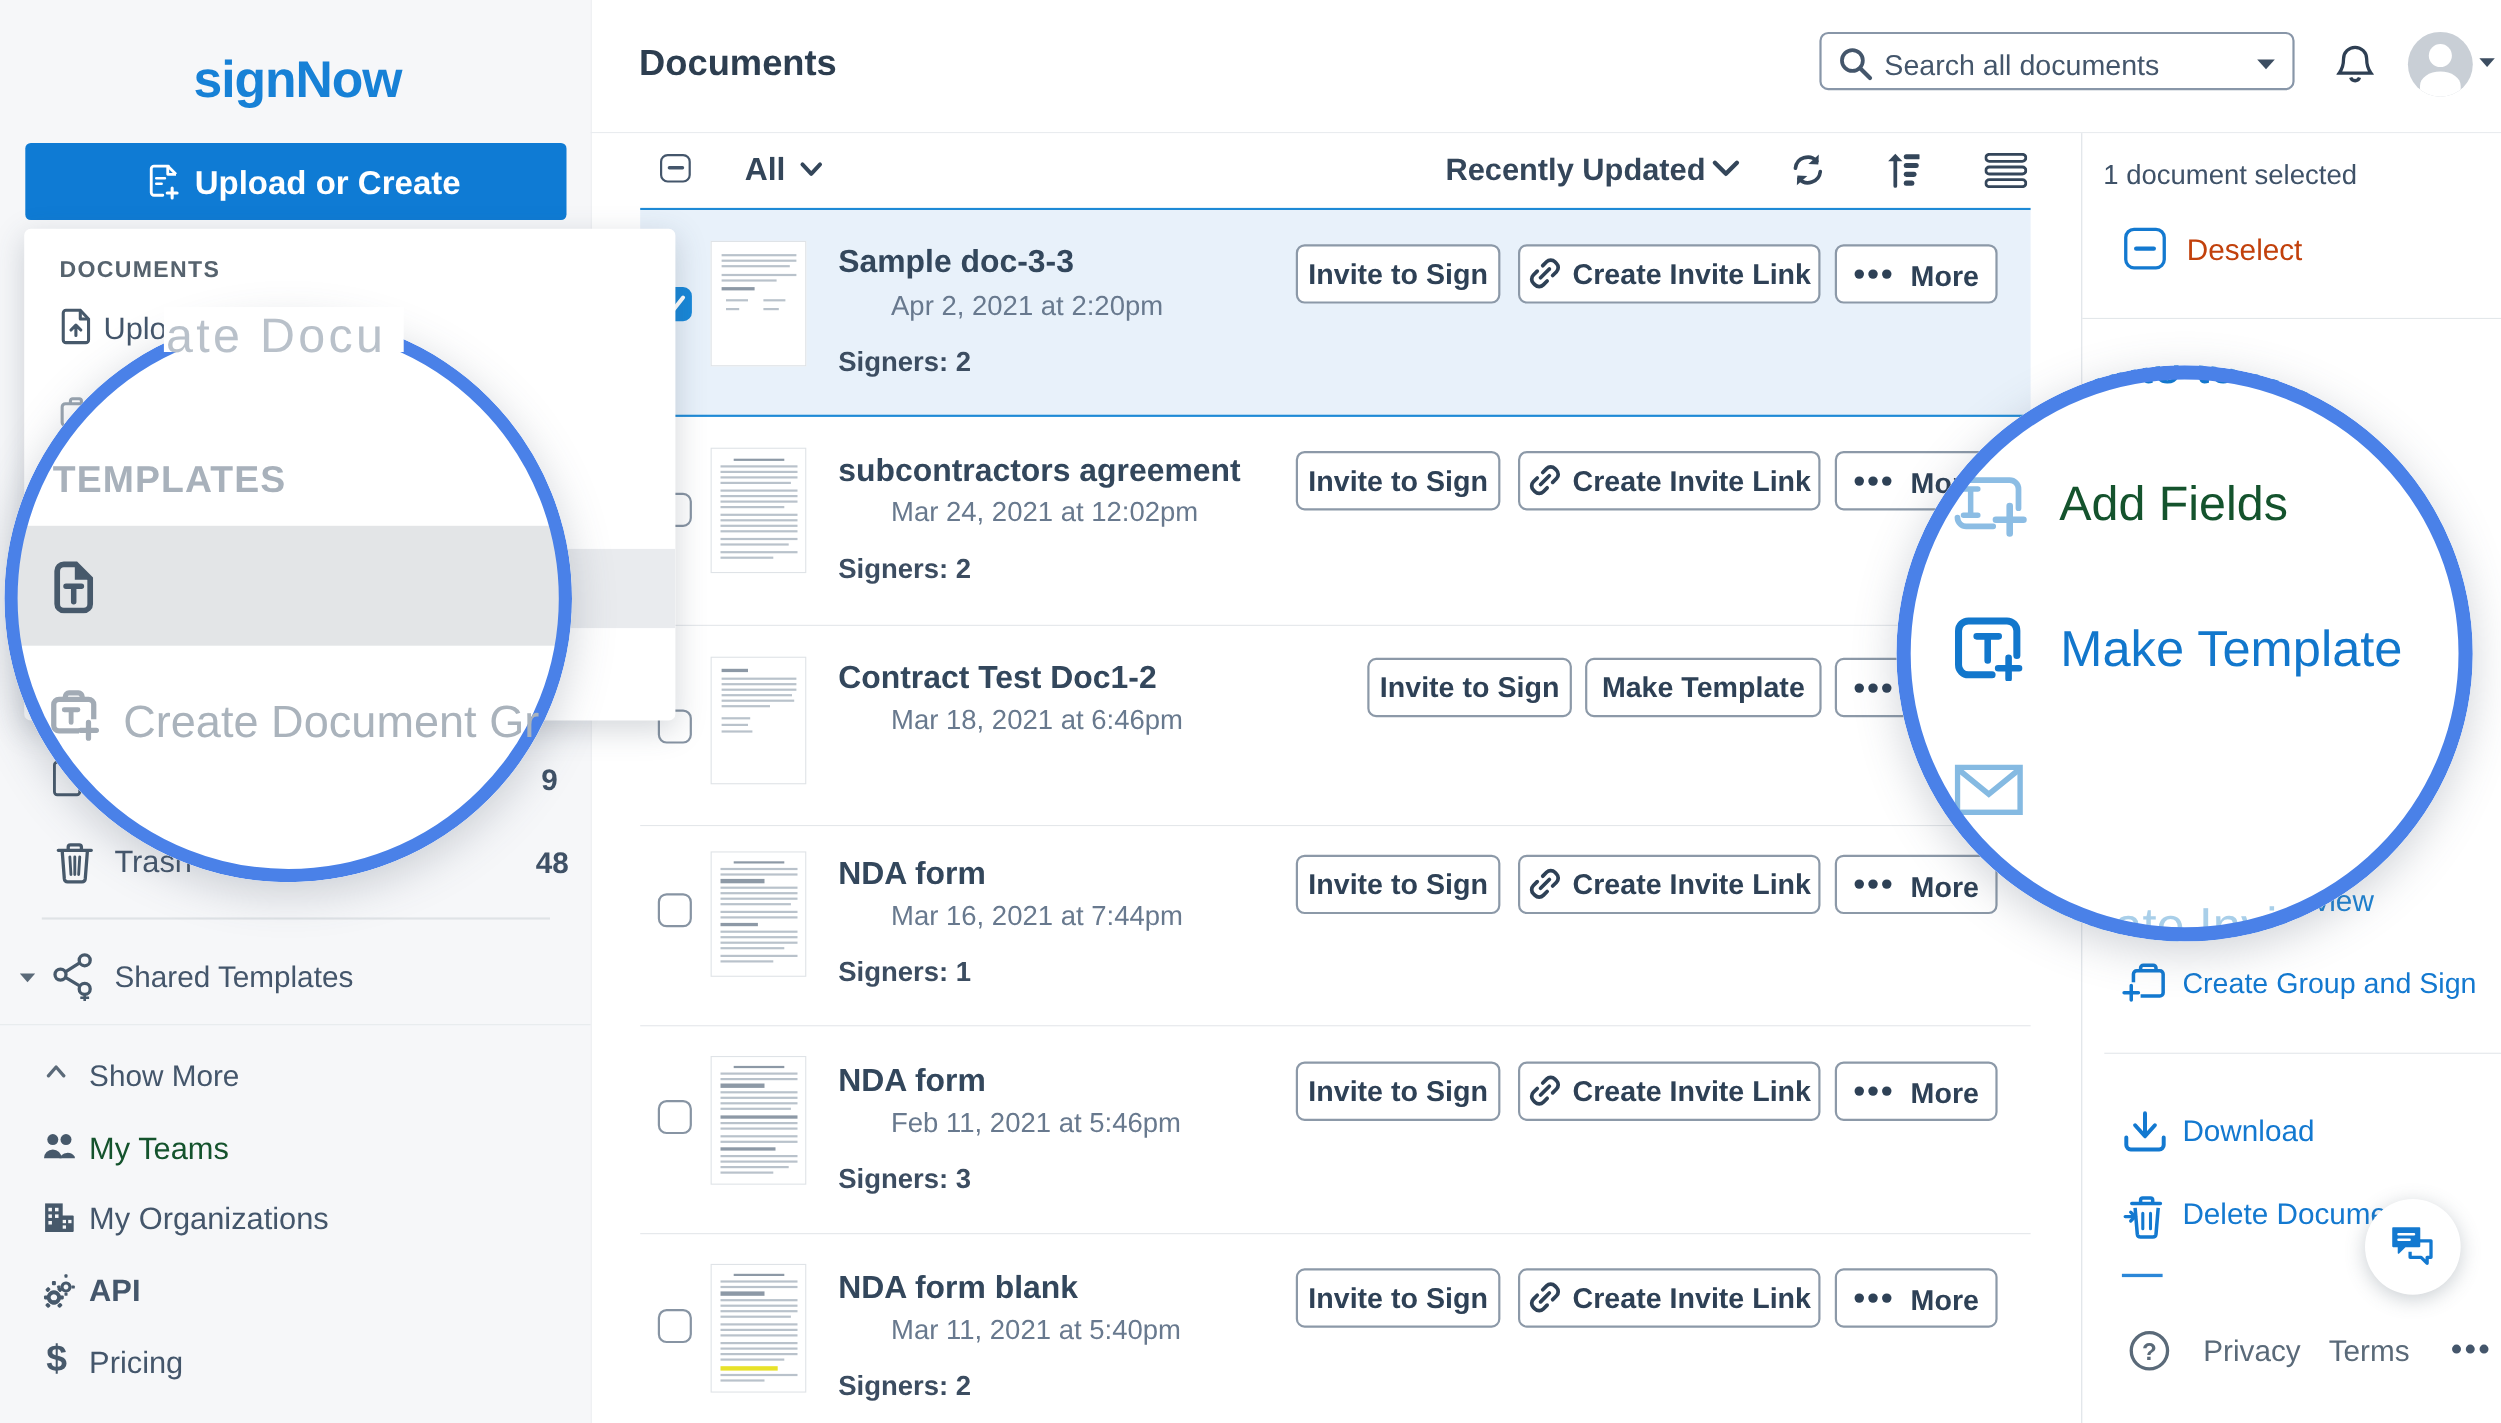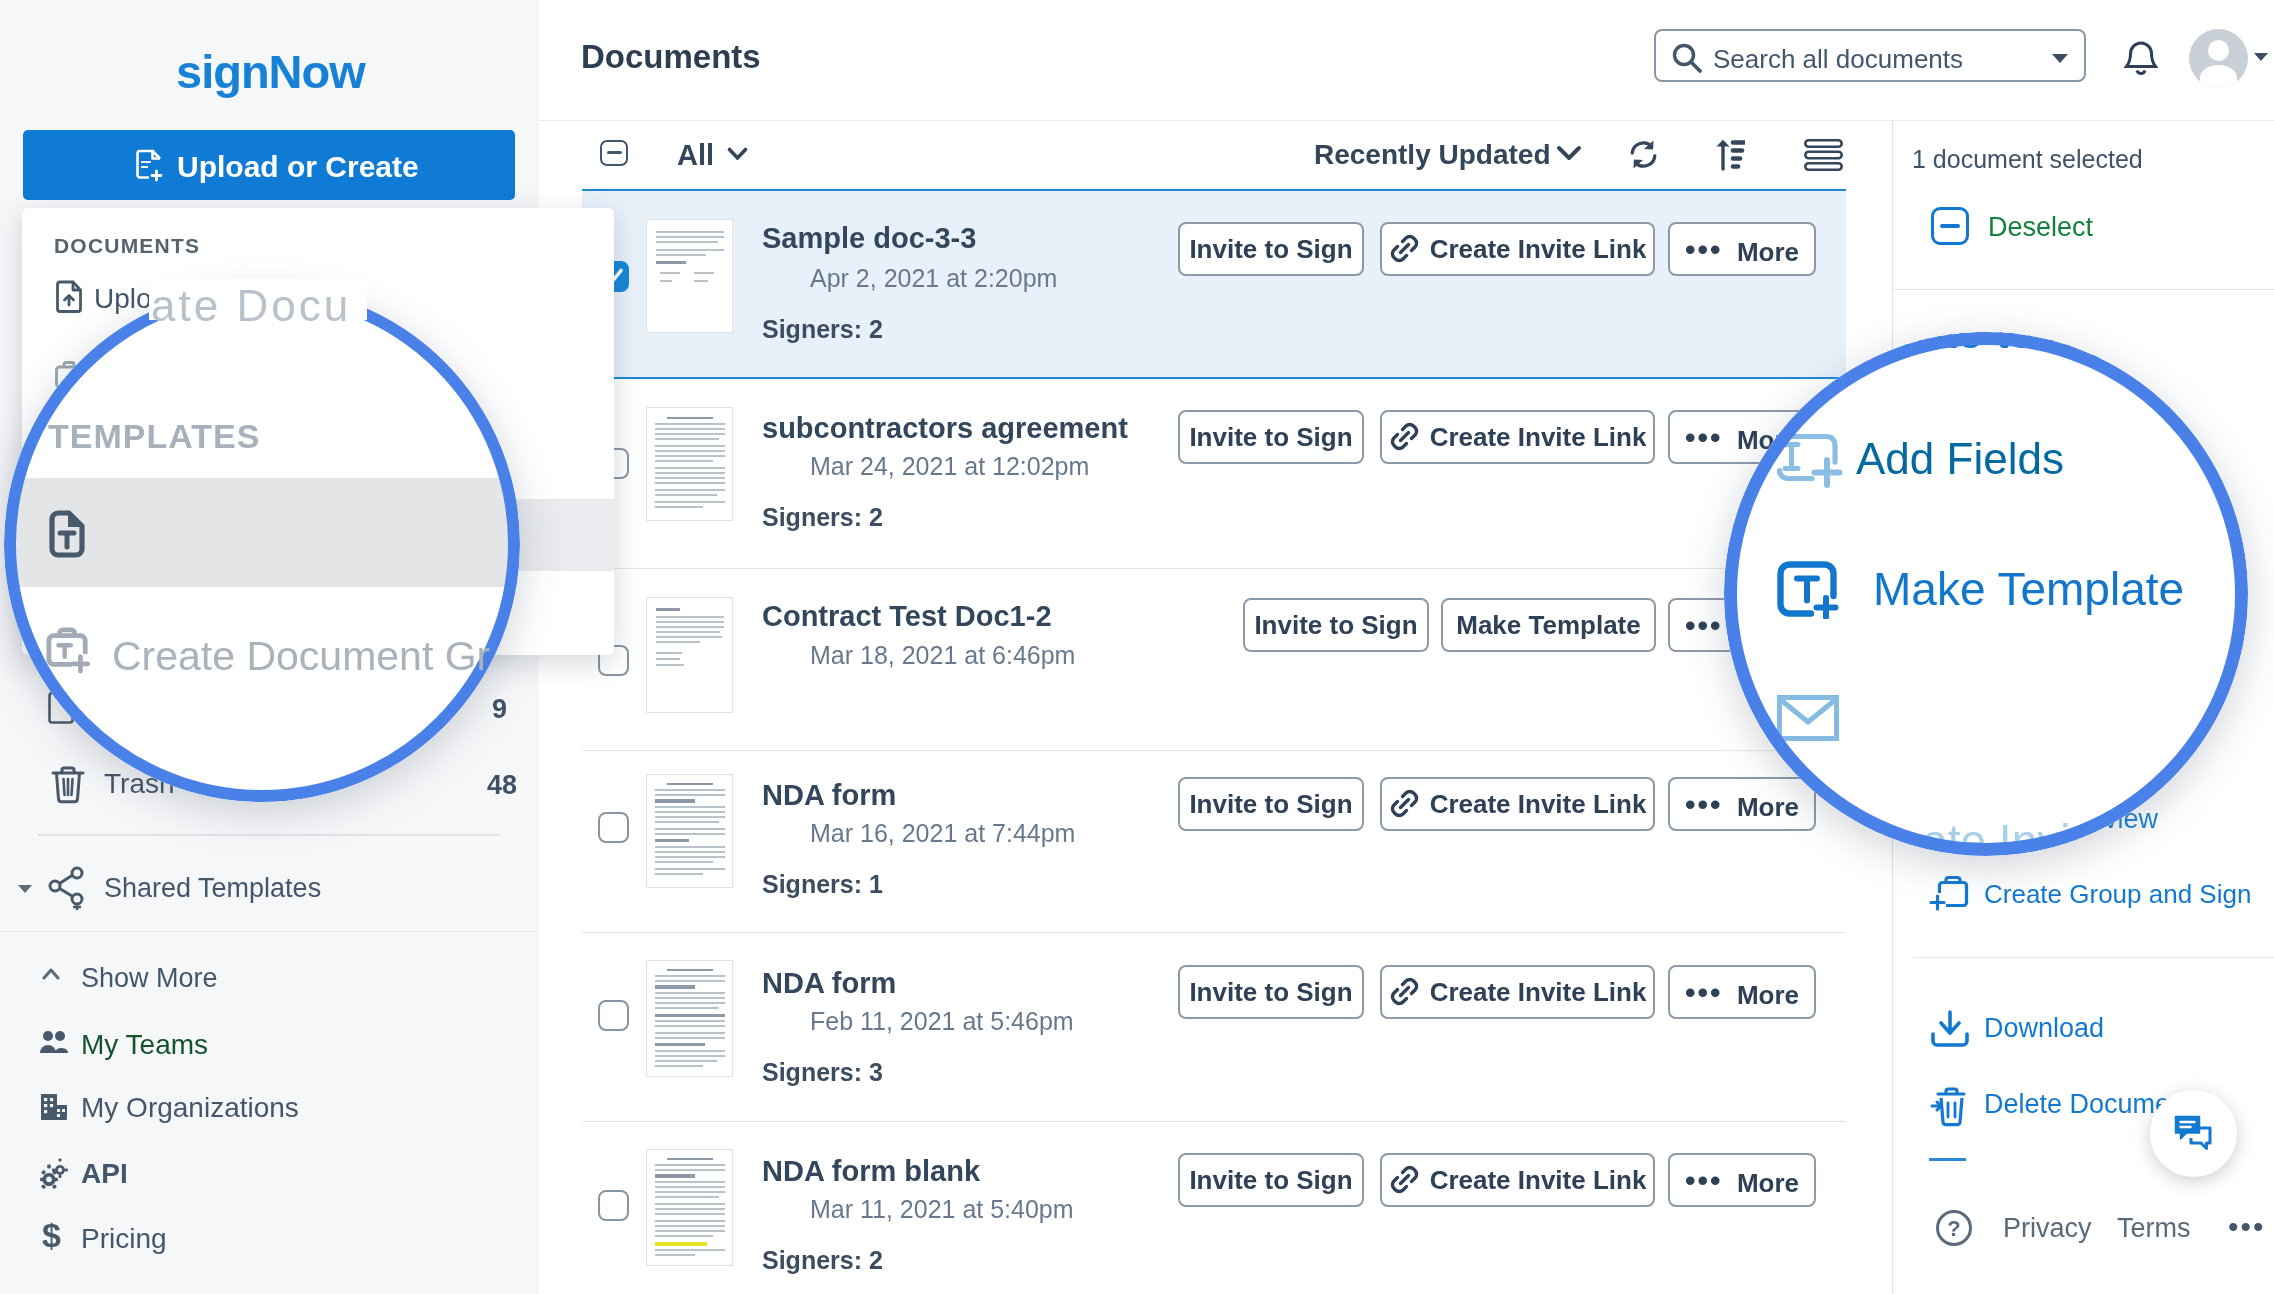--- a/index.html
+++ b/index.html
@@ -368,21 +368,21 @@
       <path d="M17.5 22.5 L14 26 a5.3 5.3 0 0 1 -7.5 0 L5 24.5 a5.3 5.3 0 0 1 0 -7.5 l3.5-3.5"></path>
       <path d="M11.5 19.5 L19.5 11.5"></path>
     </g>
   </svg>Create Invite Link</div>
 <div class="btn" style="left:1668px;top:1153px;width:148px;line-height:51px;"><span style="letter-spacing:2px;font-size:30px;vertical-align:1px;">•••</span>&nbsp;&nbsp;More</div>
 
 <div class="abs" style="left:1892px;top:121px;width:1px;height:1173px;background:#dde2e7;"></div>
 <div class="abs" style="left:1912px;top:145px;font-size:25px;color:#3f5268;">1 document selected</div>
 <div class="abs" style="left:1931px;top:207px;width:38px;height:38px;box-sizing:border-box;border:3px solid #1379d0;border-radius:9px;background:#fff;"></div>
 <div class="abs" style="left:1940px;top:224px;width:20px;height:4px;background:#1379d0;border-radius:2px;"></div>
-<div class="abs" style="left:1988px;top:212px;font-size:27px;color:#15803d;">Deselect</div>
+<div class="abs" style="left:1988px;top:212px;font-size:27px;color:#c2410c;">Deselect</div>
 <div class="abs" style="left:1893px;top:289px;width:381px;height:1px;background:#e3e7ea;"></div>
 
 <div class="abs" style="left:2062px;top:804px;font-size:27px;color:#1d83d4;">Preview</div>
 
 <svg class="abs" style="left:1929px;top:874px;" width="40" height="40" viewBox="0 0 40 40">
   <rect x="10.5" y="8.5" width="27" height="23" rx="3" fill="none" stroke="#1379d0" stroke-width="3.2"></rect>
   <path d="M17 8.5 V6 a2.5 2.5 0 0 1 2.5 -2.5 h9 a2.5 2.5 0 0 1 2.5 2.5 v2.5" fill="none" stroke="#1379d0" stroke-width="3.2"></path>
   <rect x="0" y="19" width="17" height="19" fill="#fff"></rect>
   <path d="M8.5 22 v13 M2 28.5 h13" stroke="#1379d0" stroke-width="3.2" stroke-linecap="round"></path>
 </svg>
@@ -470,21 +470,21 @@
 <div class="abs" style="left:1724px;top:332px;width:524px;height:524px;border-radius:50%;background:#fff;overflow:hidden;z-index:30;box-shadow:0 10px 40px rgba(70,85,105,0.25);">
 
   <div class="abs" style="left:149px;top:-27px;font-size:46px;color:#1277cc;">Invite to Sign</div>
 
   <svg class="abs" style="left:52px;top:101px;" width="68" height="58" viewBox="0 0 68 58">
     <path d="M3.5 12 a8 8 0 0 1 8 -8.5 H51 a8 8 0 0 1 8 8 V29" fill="none" stroke="#8cbde4" stroke-width="5.2" stroke-linecap="round"></path>
     <path d="M36 45.5 H12 a8 8 0 0 1 -8.5 -8" fill="none" stroke="#8cbde4" stroke-width="5.2" stroke-linecap="round"></path>
     <path d="M9 11.5 h13 M15.5 11.5 v24 M9 35.5 h13" fill="none" stroke="#8cbde4" stroke-width="5" stroke-linecap="round"></path>
     <path d="M51 27 v25 M38.5 39.5 h25" stroke="#8cbde4" stroke-width="6" stroke-linecap="round"></path>
   </svg>
-  <div class="abs" style="left:132px;top:102px;font-size:44px;color:#0369a1;">Add Fields</div>
+  <div class="abs" style="left:148px;top:102px;font-size:44px;color:#14532d;">Add Fields</div>
 
   <svg class="abs" style="left:53px;top:229px;" width="62" height="58" viewBox="0 0 62 58">
     <path d="M34 52.5 H12.5 a9 9 0 0 1 -9 -9 V12.5 a9 9 0 0 1 9 -9 H47.5 a9 9 0 0 1 9 9 V35" fill="none" stroke="#1277cc" stroke-width="6.4" stroke-linecap="round"></path>
     <path d="M20 17.5 h20 M30 17.5 v22" stroke="#1277cc" stroke-width="6" stroke-linecap="round"></path>
     <path d="M49 37 v19 M39.5 46.5 h19" stroke="#1277cc" stroke-width="6" stroke-linecap="round"></path>
   </svg>
   <div class="abs" style="left:149px;top:230px;font-size:46px;color:#1277cc;">Make Template</div>
 
   <svg class="abs" style="left:53px;top:363px;" width="62" height="46" viewBox="0 0 62 46">
     <rect x="2.5" y="2.5" width="57" height="41" fill="none" stroke="#85bae2" stroke-width="5"></rect>

